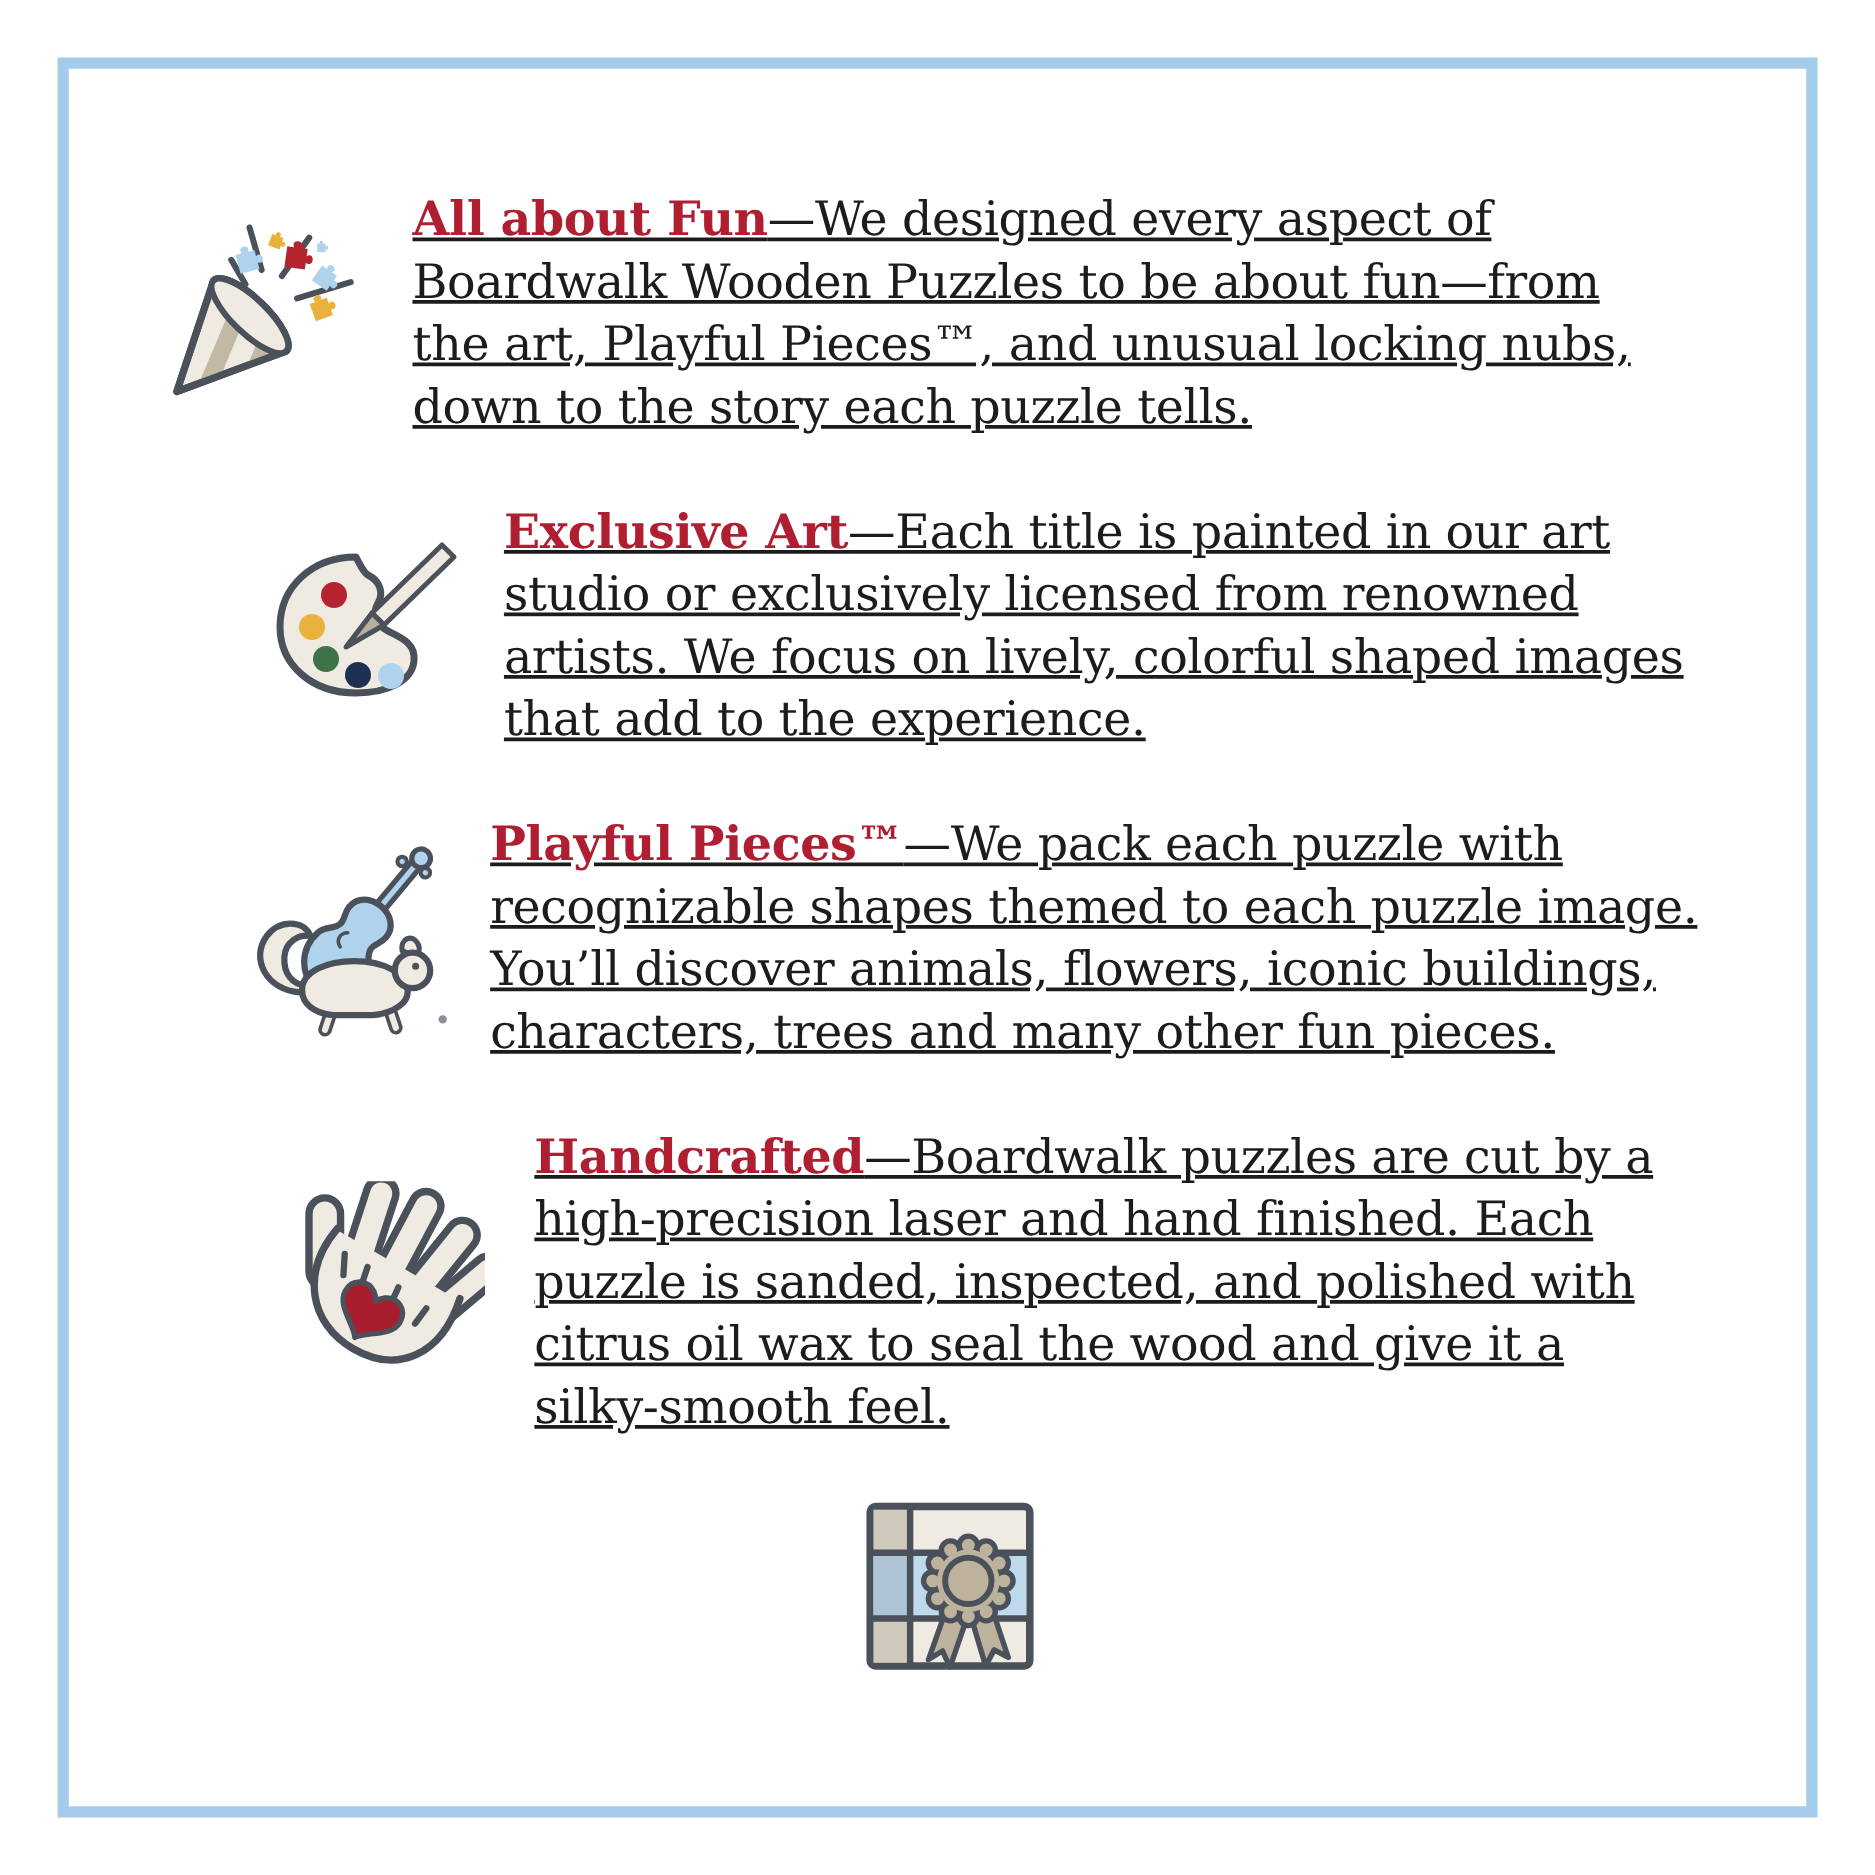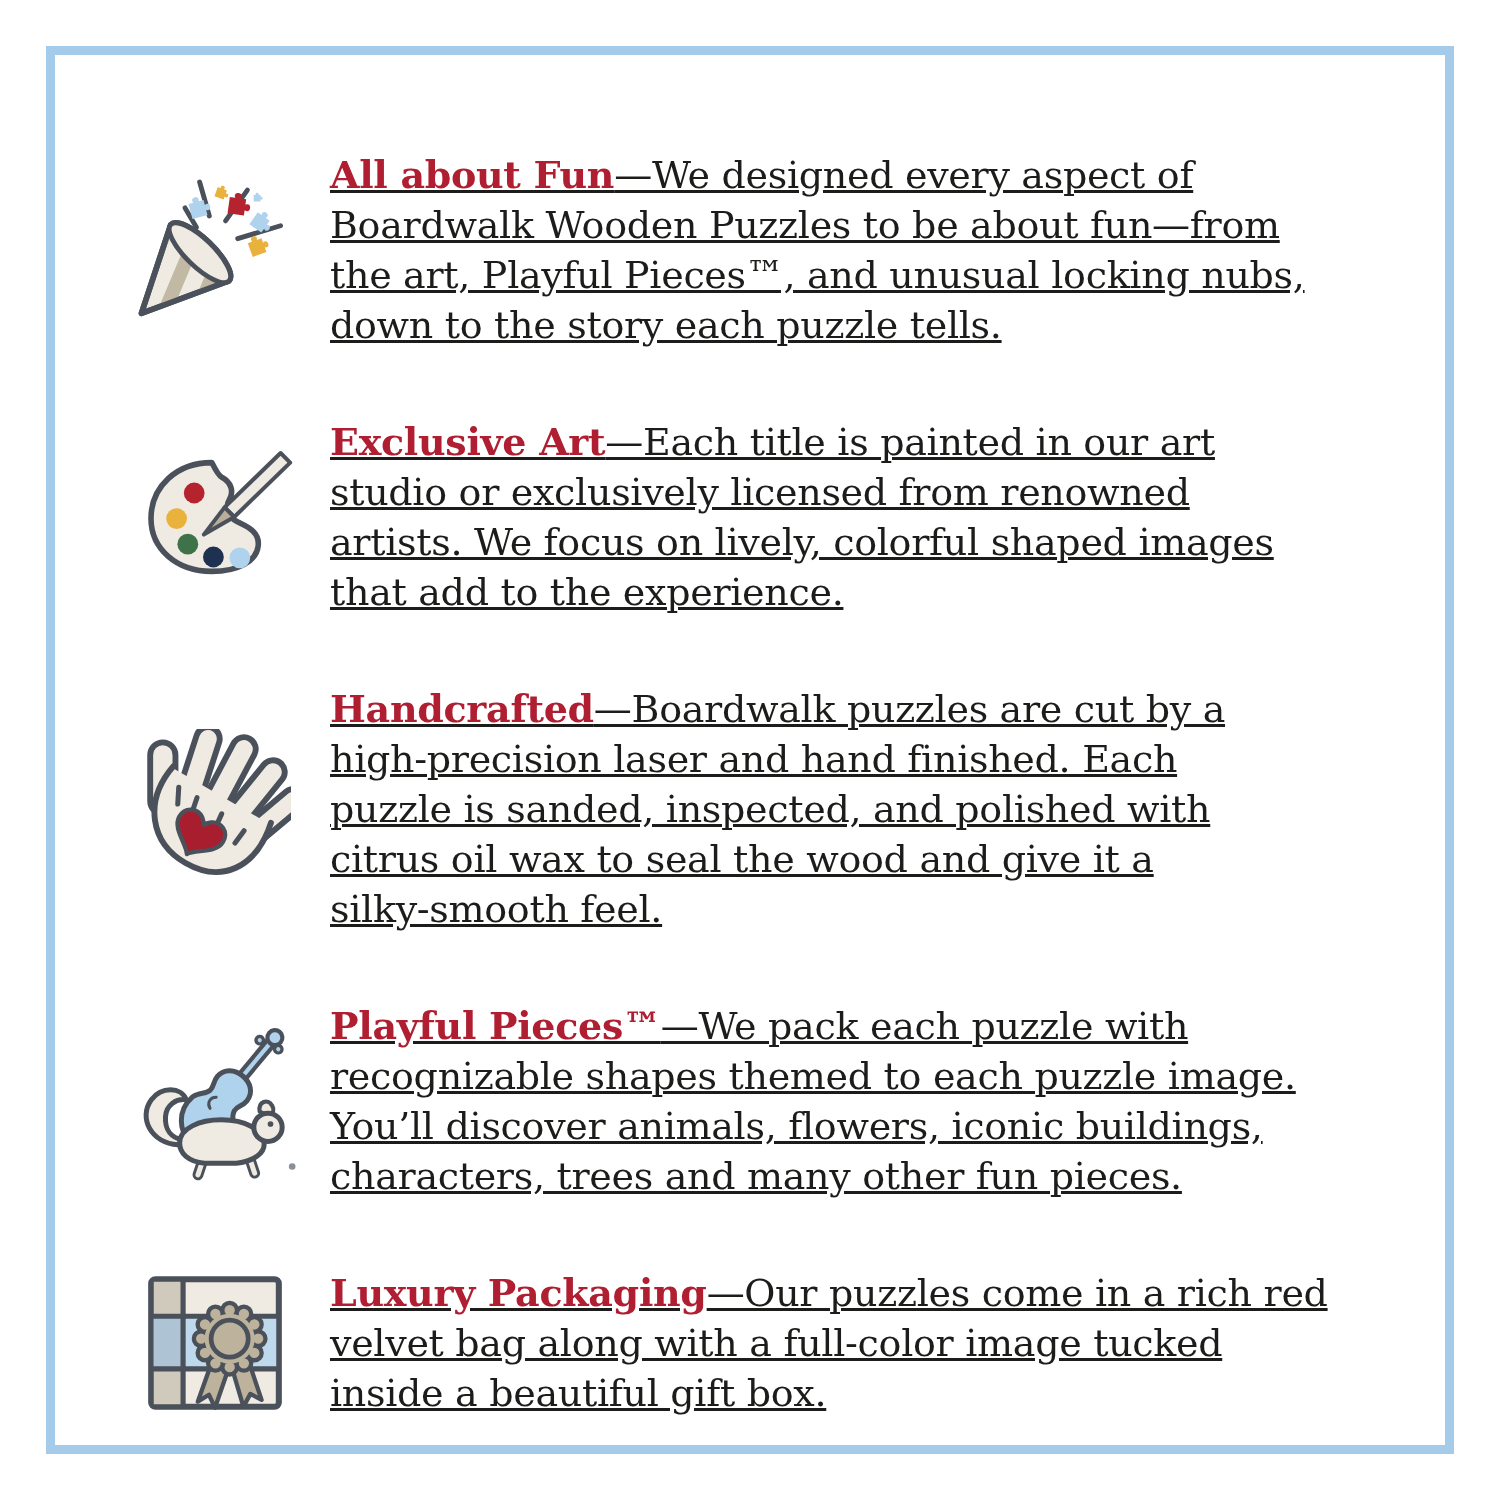--- a/index.html
+++ b/index.html
@@ -12,21 +12,21 @@
   body{
     width:1500px;height:1500px;position:relative;background:#ffffff;
     font-family:"DejaVu Serif","Liberation Serif",serif;overflow:hidden;
   }
   .frame{
     position:absolute;left:46px;top:46px;right:46px;bottom:46px;
     border:9px solid var(--frameblue);
   }
   .content{position:absolute;left:100px;top:150px;right:80px;}
   .feature{display:flex;align-items:center;}
-  .feature + .feature{margin-top:67px;}
+  .feature + .feature{margin-top:50px;justify-content:center;}
   .icon-cell{flex:0 0 230px;display:flex;justify-content:center;align-items:center;}
   .feature-text{
     margin:0;max-width:1060px;font-size:38px;line-height:50px;
     letter-spacing:-0.3px;color:var(--bodyink);text-decoration:underline;
   }
   .head{font-weight:bold;color:var(--headingred);}
   .body{white-space:pre-line;}
   
   .sk{stroke:var(--ink);stroke-linejoin:round;stroke-linecap:round;}
   .nf{fill:none}
@@ -95,20 +95,48 @@
       </svg>
     </div>
     <p class="feature-text"><strong class="head">Exclusive Art</strong><span class="body">—Each title is painted in our art
 studio or exclusively licensed from renowned
 artists. We focus on lively, colorful shaped images
 that add to the experience.</span></p>
   </section>
 
   <section class="feature">
     <div class="icon-cell">
+      <svg width="175" height="167" viewBox="0 0 210 200">
+        <g transform="translate(112,100) rotate(40)">
+          <rect class="f-blue sk" stroke-width="5" x="-5" y="-95" width="10" height="60"></rect>
+          <circle class="f-blue sk" stroke-width="5" cx="0" cy="-100" r="9"></circle>
+          <circle class="f-blue sk" stroke-width="4" cx="-12" cy="-86" r="4.5"></circle>
+          <circle class="f-blue sk" stroke-width="4" cx="12" cy="-92" r="4.5"></circle>
+          <path class="f-blue sk" stroke-width="6" d="M-30 18 C-34 44 -14 60 0 60 C14 60 34 44 30 18 C28 8 20 6 19 -2 C18 -8 23 -12 23 -20 C23 -33 12 -40 0 -40 C-12 -40 -23 -33 -23 -20 C-23 -12 -18 -8 -19 -2 C-20 6 -28 8 -30 18 Z"></path>
+          <path class="nf sk" stroke-width="3.5" d="M-8 0 c-6 5 -4 13 3 15"></path>
+          <path class="nf sk" stroke-width="3.5" d="M10 36 c7 -3 8 -12 1 -16"></path>
+        </g>
+        <path class="f-cream sk" stroke-width="6" d="M60 152 C28 150 12 120 28 98 C40 82 64 82 70 98 C58 96 46 104 45 118 C44 134 52 144 66 146 Z"></path>
+        <path class="nf sk" stroke-width="13" d="M146 168 L152 186 M90 170 L84 188"></path>
+        <path class="nf st-cream" stroke-width="6" stroke-linecap="round" d="M146 168 L152 186 M90 170 L84 188"></path>
+        <path class="f-cream sk" stroke-width="6" d="M62 150 C62 132 86 122 112 122 C142 122 160 134 163 148 C166 162 150 172 130 174 L92 174 C72 172 62 162 62 150 Z"></path>
+        <path class="f-cream sk" stroke-width="5" d="M158 112 C156 100 168 96 173 105 C176 110 174 115 170 118 Z"></path>
+        <circle class="f-cream sk" stroke-width="6" cx="168" cy="131" r="17"></circle>
+        <circle class="f-ink" cx="171" cy="127" r="3.4"></circle>
+        <circle cx="197" cy="178" r="4" fill="#8A9097"></circle>
+      </svg>
+    </div>
+    <p class="feature-text"><strong class="head">Playful Pieces™</strong><span class="body">—We pack each puzzle with
+recognizable shapes themed to each puzzle image.
+You’ll discover animals, flowers, iconic buildings,
+characters, trees and many other fun pieces.</span></p>
+  </section>
+
+  <section class="feature">
+    <div class="icon-cell">
       <svg width="152" height="160" viewBox="0 0 180 190">
         <g transform="translate(88,102) rotate(30)">
           <rect class="f-cream sk" stroke-width="7" x="-90" y="-50" width="30" height="85" rx="15" transform="rotate(-30 -75 -10)"></rect>
           <rect class="f-cream sk" stroke-width="7" x="-56" y="-90" width="28" height="112" rx="14" transform="rotate(-12 -42 -34)"></rect>
           <rect class="f-cream sk" stroke-width="7" x="-20" y="-100" width="28" height="122" rx="14" transform="rotate(-2 -6 -39)"></rect>
           <rect class="f-cream sk" stroke-width="7" x="15" y="-94" width="28" height="116" rx="14" transform="rotate(9 29 -36)"></rect>
           <rect class="f-cream sk" stroke-width="7" x="48" y="-78" width="26" height="98" rx="13" transform="rotate(20 61 -29)"></rect>
           <path class="f-cream" d="M-72 -24 L66 -24 L66 18 C66 48 40 66 -2 66 C-44 66 -74 44 -72 -24 Z"></path>
           <path class="nf sk" stroke-width="7" d="M-70 -26 C-80 28 -48 66 0 66 C48 66 76 30 64 -26"></path>
           <g class="nf sk" stroke-width="6">
@@ -119,48 +147,20 @@
           </g>
           <path class="f-heart sk" stroke-width="5" transform="translate(-4,28)" d="M0 28 C-6 18 -30 10 -30 -6 C-30 -20 -16 -26 -6 -19 C-2 -16 0 -12 0 -12 C0 -12 2 -16 6 -19 C16 -26 30 -20 30 -6 C30 10 6 18 0 28 Z"></path>
         </g>
       </svg>
     </div>
     <p class="feature-text"><strong class="head">Handcrafted</strong><span class="body">—Boardwalk puzzles are cut by a
 high-precision laser and hand finished. Each
 puzzle is sanded, inspected, and polished with
 citrus oil wax to seal the wood and give it a
 silky-smooth feel.</span></p>
-  </section>
-
-  <section class="feature">
-    <div class="icon-cell">
-      <svg width="175" height="167" viewBox="0 0 210 200">
-        <g transform="translate(112,100) rotate(40)">
-          <rect class="f-blue sk" stroke-width="5" x="-5" y="-95" width="10" height="60"></rect>
-          <circle class="f-blue sk" stroke-width="5" cx="0" cy="-100" r="9"></circle>
-          <circle class="f-blue sk" stroke-width="4" cx="-12" cy="-86" r="4.5"></circle>
-          <circle class="f-blue sk" stroke-width="4" cx="12" cy="-92" r="4.5"></circle>
-          <path class="f-blue sk" stroke-width="6" d="M-30 18 C-34 44 -14 60 0 60 C14 60 34 44 30 18 C28 8 20 6 19 -2 C18 -8 23 -12 23 -20 C23 -33 12 -40 0 -40 C-12 -40 -23 -33 -23 -20 C-23 -12 -18 -8 -19 -2 C-20 6 -28 8 -30 18 Z"></path>
-          <path class="nf sk" stroke-width="3.5" d="M-8 0 c-6 5 -4 13 3 15"></path>
-          <path class="nf sk" stroke-width="3.5" d="M10 36 c7 -3 8 -12 1 -16"></path>
-        </g>
-        <path class="f-cream sk" stroke-width="6" d="M60 152 C28 150 12 120 28 98 C40 82 64 82 70 98 C58 96 46 104 45 118 C44 134 52 144 66 146 Z"></path>
-        <path class="nf sk" stroke-width="13" d="M146 168 L152 186 M90 170 L84 188"></path>
-        <path class="nf st-cream" stroke-width="6" stroke-linecap="round" d="M146 168 L152 186 M90 170 L84 188"></path>
-        <path class="f-cream sk" stroke-width="6" d="M62 150 C62 132 86 122 112 122 C142 122 160 134 163 148 C166 162 150 172 130 174 L92 174 C72 172 62 162 62 150 Z"></path>
-        <path class="f-cream sk" stroke-width="5" d="M158 112 C156 100 168 96 173 105 C176 110 174 115 170 118 Z"></path>
-        <circle class="f-cream sk" stroke-width="6" cx="168" cy="131" r="17"></circle>
-        <circle class="f-ink" cx="171" cy="127" r="3.4"></circle>
-        <circle cx="197" cy="178" r="4" fill="#8A9097"></circle>
-      </svg>
-    </div>
-    <p class="feature-text"><strong class="head">Playful Pieces™</strong><span class="body">—We pack each puzzle with
-recognizable shapes themed to each puzzle image.
-You’ll discover animals, flowers, iconic buildings,
-characters, trees and many other fun pieces.</span></p>
   </section>
 
   <section class="feature">
     <div class="icon-cell">
       <svg width="138" height="138" viewBox="0 0 160 160">
         <rect class="f-cream sk" stroke-width="7" x="6" y="6" width="148" height="148" rx="5"></rect>
         <rect class="f-boxblue" x="9" y="49" width="142" height="61"></rect>
         <rect class="f-boxblue2" x="9" y="49" width="34" height="61"></rect>
         <rect class="f-boxtan" x="9" y="9" width="34" height="40"></rect>
         <rect class="f-boxtan" x="9" y="110" width="34" height="41"></rect>
@@ -183,18 +183,15 @@
             <circle cx="68.4" cy="58.5" r="8.5"></circle>
           <circle cx="80.5" cy="46.4" r="8.5"></circle>
             <circle cx="97" cy="42" r="8.5"></circle>
           <circle cx="113.5" cy="46.4" r="8.5"></circle>
             <circle cx="125.6" cy="58.5" r="8.5"></circle>
         </g>
         <circle class="f-ros" cx="97" cy="75" r="29"></circle>
         <circle class="f-ros sk" stroke-width="5.5" cx="97" cy="75" r="21.5"></circle>
       </svg>
     </div>
-    <p class="feature-text"><strong class="head">Luxury Packaging</strong><span class="body">—Our puzzles come in a rich red
-velvet bag along with a full-color image tucked
-inside a beautiful gift box.</span></p>
   </section>
 
 </div>
 
 </body></html>

